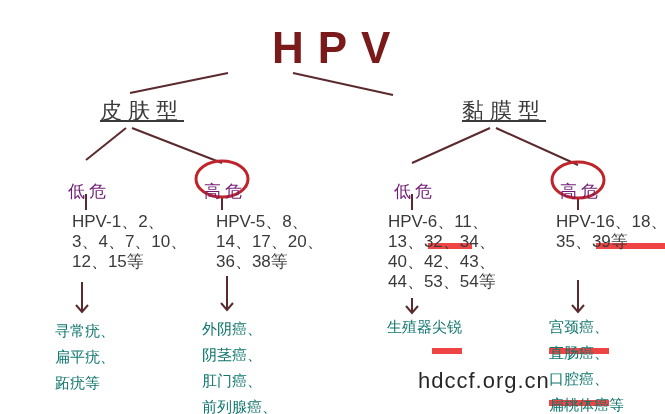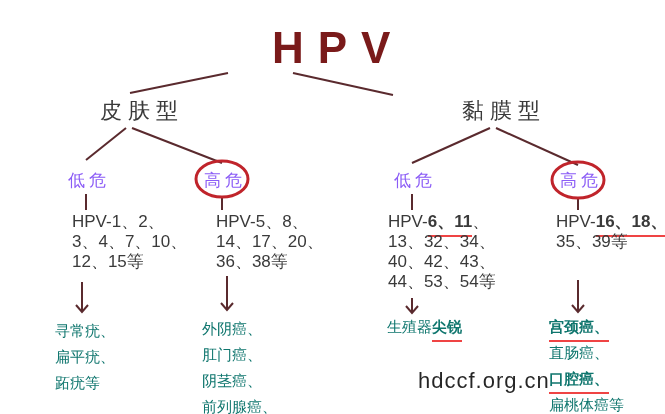--- a/index.html
+++ b/index.html
@@ -1,28 +1,28 @@
 <!DOCTYPE html>
 <html><head>
 <meta charset="utf-8">
 <style>
   html, body { margin: 0; padding: 0; background: #ffffff; }
   body { width: 665px; height: 414px; position: relative; overflow: hidden;
          font-family: "DejaVu Sans", "Liberation Sans", sans-serif; color: #3a3a3a; }
   .abs { position: absolute; white-space: nowrap; }
   .title { font-family: "Liberation Sans", "DejaVu Sans", sans-serif; font-weight: bold;
            font-size: 44px; letter-spacing: 14px; color: #7a1a1a; line-height: 1; text-align: right; }
-  .cat { font-size: 22px; letter-spacing: 6px; color: #3a3a3a; line-height: 1; }
-  .risk { font-size: 17px; letter-spacing: 4px; color: #8b5cf6; line-height: 1; }
+  .cat { font-size: 22px; letter-spacing: 6px; color: #3a3a3a; line-height: 1; text-decoration: underline; }
+  .risk { font-size: 17px; letter-spacing: 4px; color: #701a75; line-height: 1; margin-top: 11px; }
   .hpvlist { font-family: "Liberation Sans", "DejaVu Sans", sans-serif; font-size: 17px;
              color: #3a3a3a; line-height: 20px; }
   .hpvlist div { height: 20px; margin-left: 26px; }
   .dlist { font-size: 15px; color: #0f766e; line-height: 26px; }
   .dlist div { height: 26px; }
-  .ul { border-bottom: 2px solid #ef4444; padding-bottom: 4px; font-weight: bold; }
+  .ul { border-bottom: 6px solid #ef4444; padding-bottom: 12px; }
   .watermark { font-family: "Liberation Sans", "DejaVu Sans", sans-serif; font-size: 22px;
                color: #000000; opacity: 0.85; letter-spacing: 1px; }
   svg.lines { position: absolute; left: 0; top: 0; }
 </style>
 </head>
 <body>
 
 <svg class="lines" width="665" height="414">
   <g stroke="#5a2a2e" stroke-width="2" fill="none">
 
@@ -91,22 +91,22 @@
 </div>
 
 <div class="abs dlist" style="left:55px; top:318px;">
   <div>寻常疣、</div>
   <div>扁平疣、</div>
   <div>跖疣等</div>
 </div>
 
 <div class="abs dlist" style="left:202px; top:316px;">
   <div>外阴癌、</div>
+  <div>阴茎癌、</div>
   <div>肛门癌、</div>
-  <div>阴茎癌、</div>
   <div>前列腺癌、</div>
 </div>
 
 <div class="abs dlist" style="left:387px; top:314px;">
   <div><span>生殖器</span><span class="ul">尖锐</span></div>
 </div>
 
 <div class="abs dlist" style="left:549px; top:314px;">
   <div><span class="ul">宫颈癌、</span></div>
   <div>直肠癌、</div>

